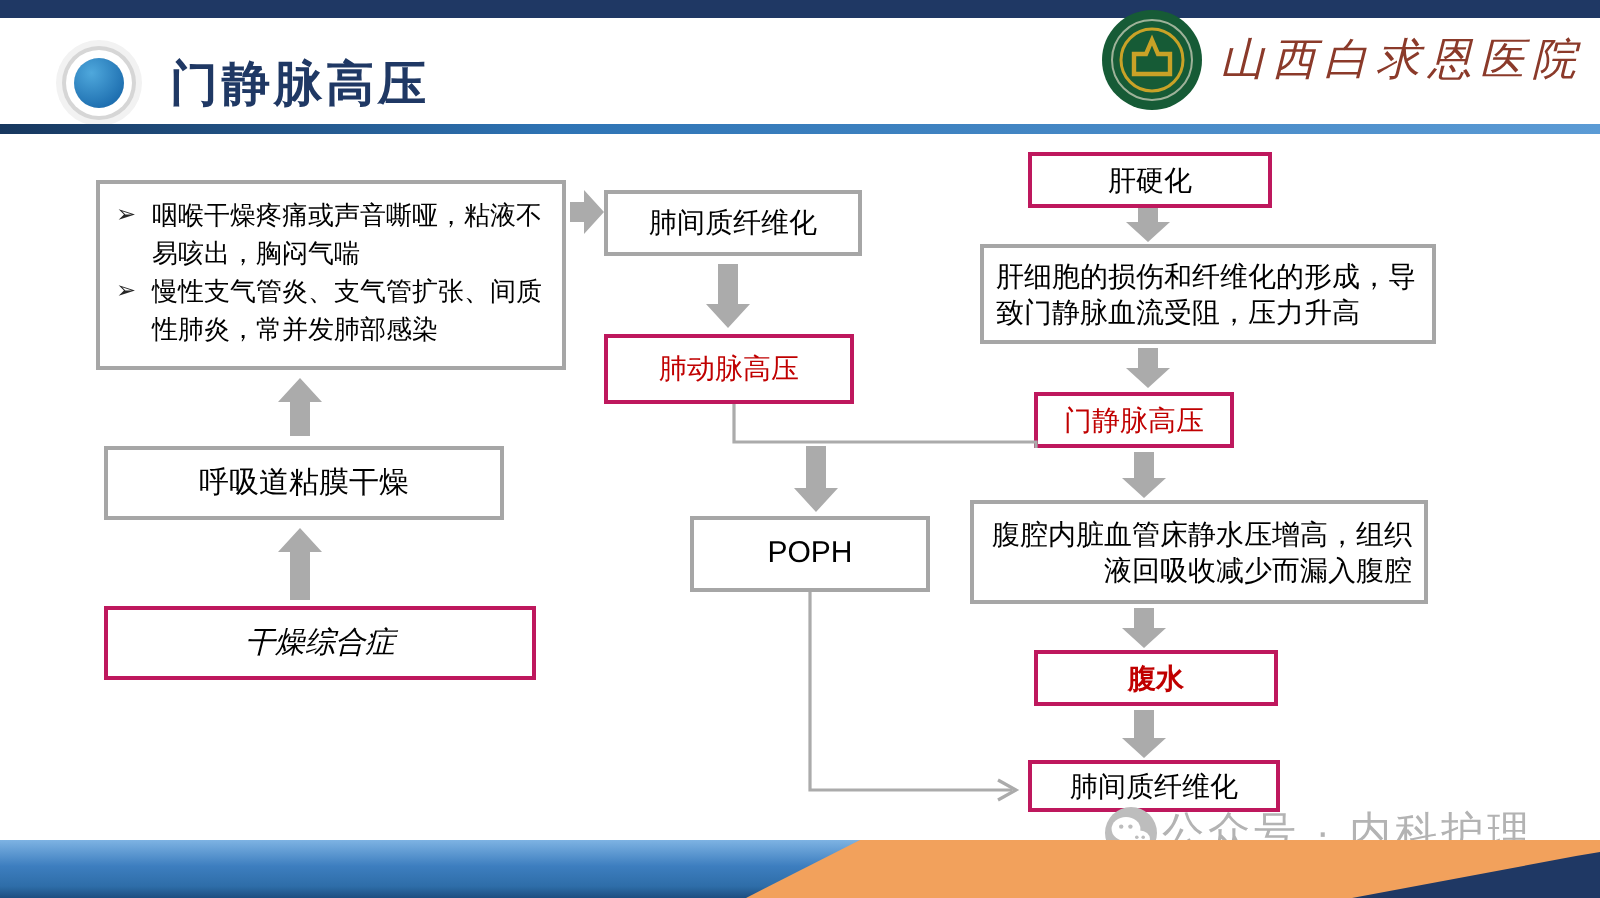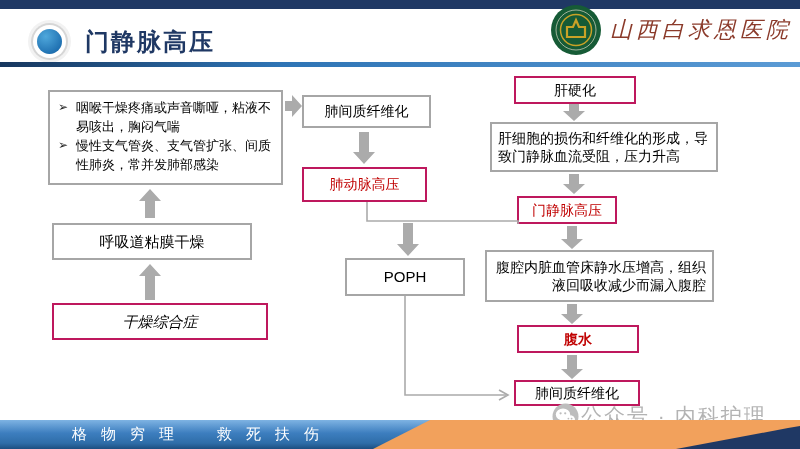--- a/index.html
+++ b/index.html
@@ -168,15 +168,14 @@
       <path d="M7,18.5 L9.5,16.5 L11.5,17.5 Z" fill="#ffffff"></path>
     </svg>
     <span id="watermark-text">公众号 · 内科护理</span>
   </div>
 
   <div id="footer-bar"></div>
   <svg id="footer-shapes" viewBox="0 0 800 29">
     <polygon points="430,0 800,0 800,29 373,29" fill="#F2A15C"></polygon>
     <polygon points="676,29 800,29 800,6 788,8" fill="#1F3864"></polygon>
   </svg>
-  <div id="footer-slogan">格物穷理　救死扶伤</div>
 
 </div>
 
 </body></html>

